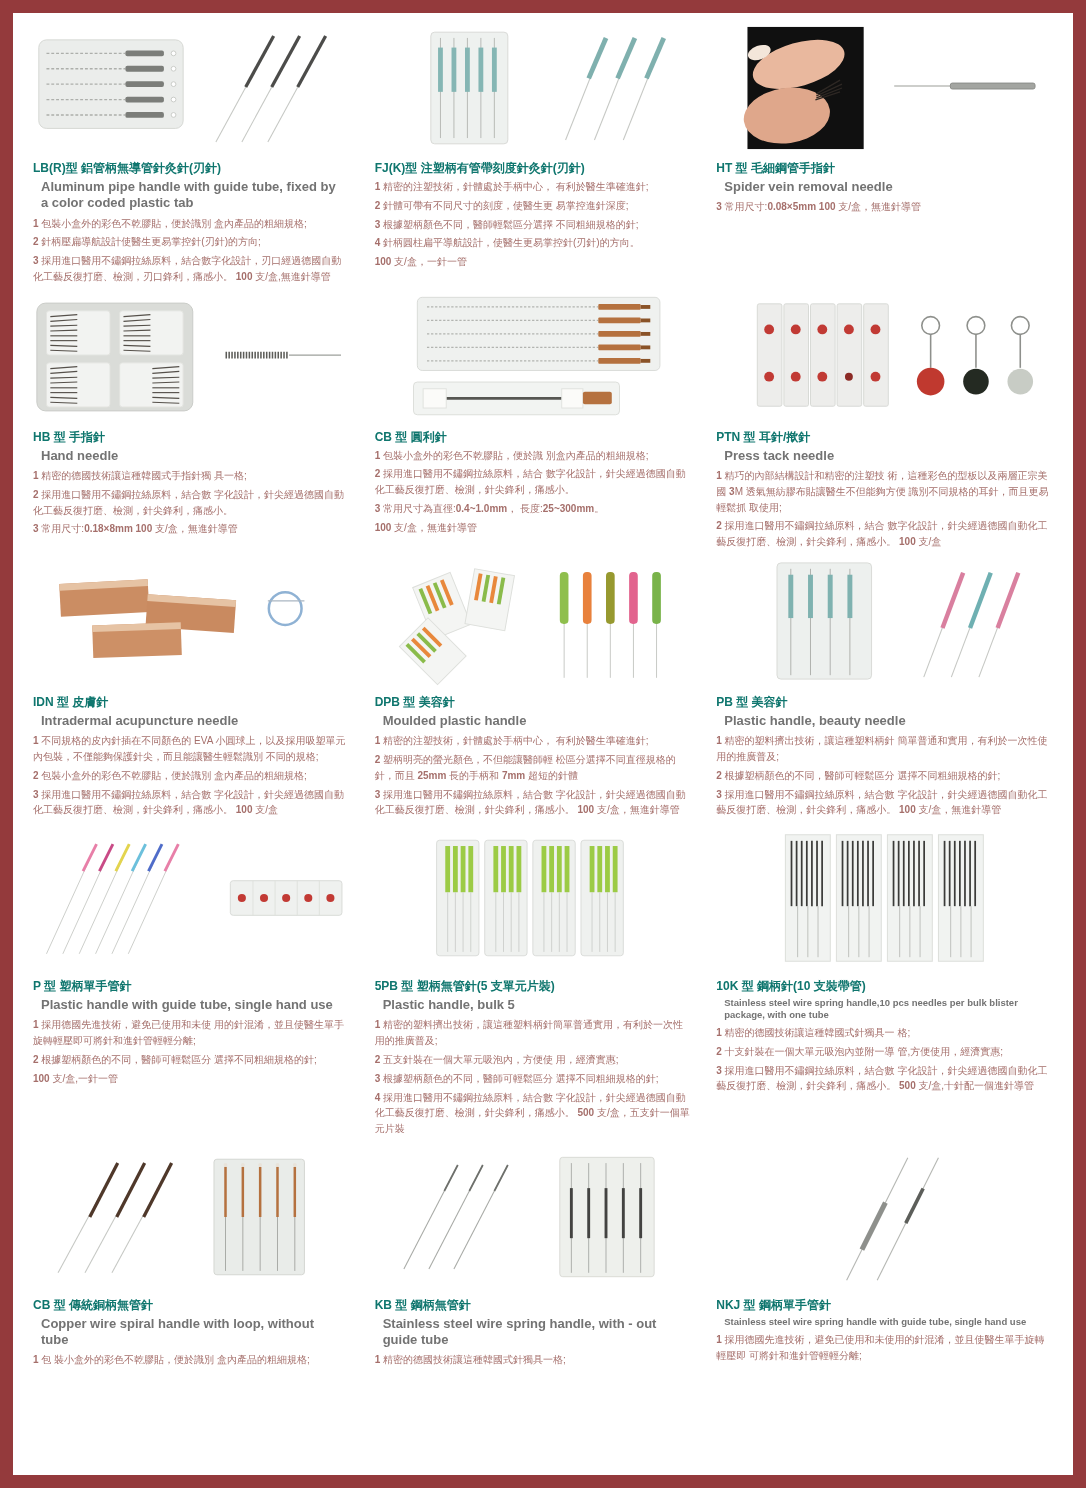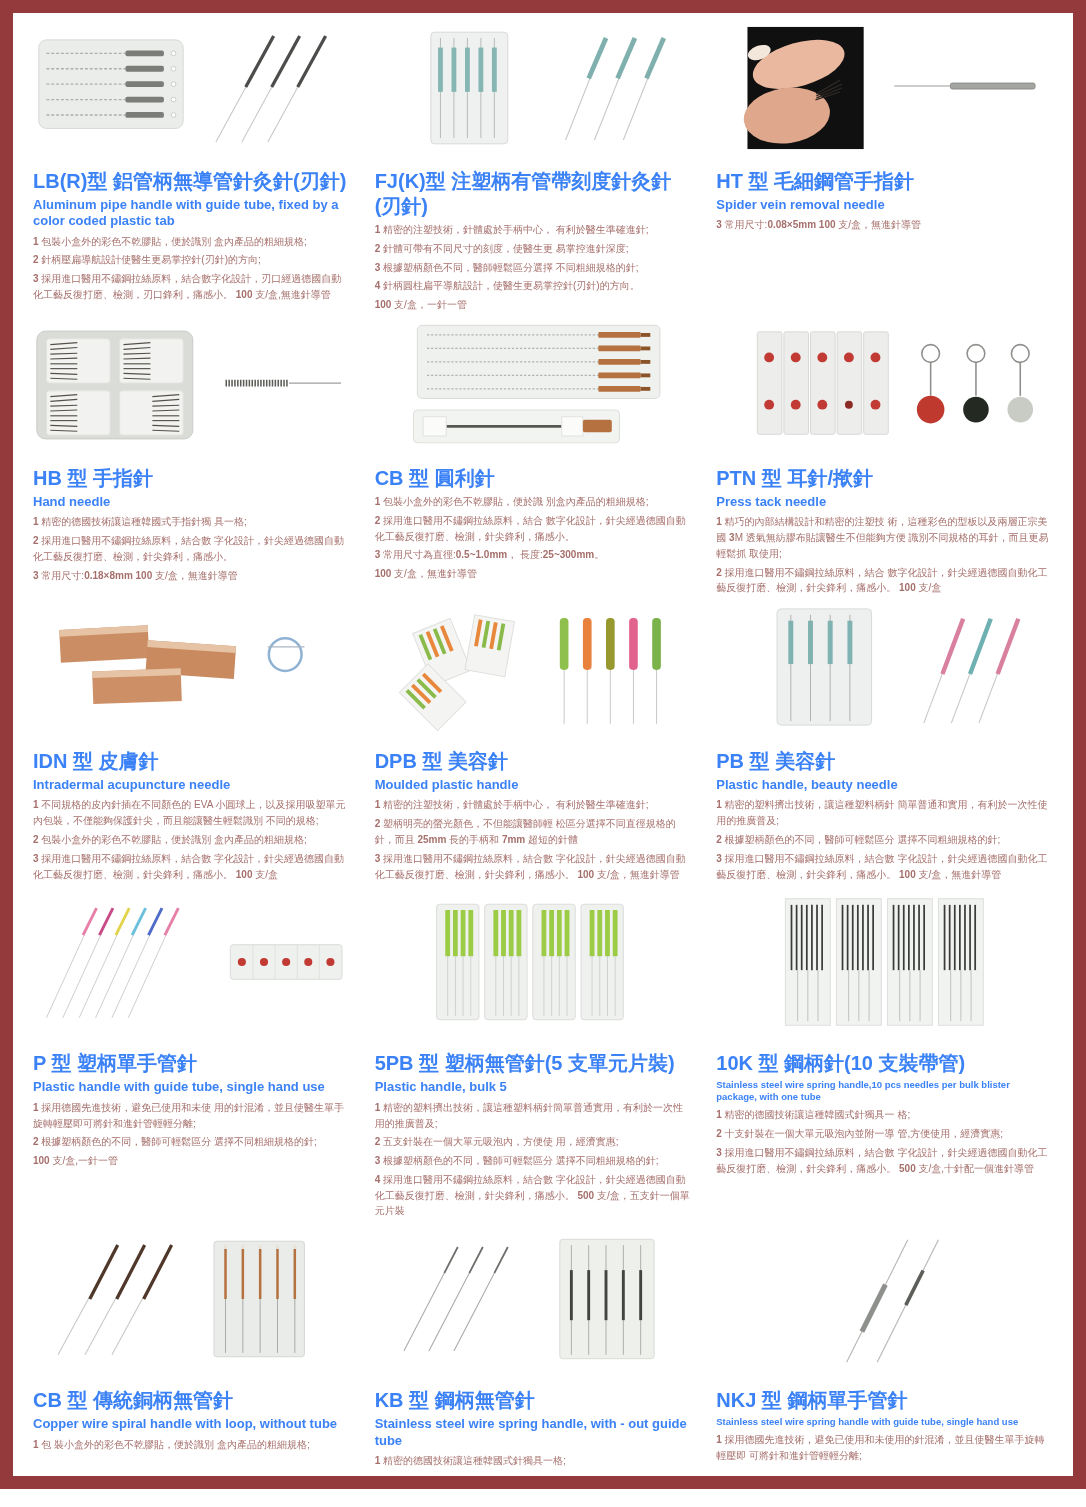--- a/index.html
+++ b/index.html
@@ -3,22 +3,22 @@
 <meta charset="utf-8">
 <style>
   html,body{margin:0;padding:0;background:#ffffff;}
   body{width:1086px;font-family:"Liberation Sans",sans-serif;}
   .page{box-sizing:border-box;width:1086px;min-height:1488px;border:13px solid #943a3c;background:#fff;padding:6px 20px 4px 20px;}
   .grid{display:grid;grid-template-columns:1fr 1fr 1.06fr;column-gap:24px;}
   .cell{padding-top:4px;}
   .photo{height:130px;display:flex;align-items:center;justify-content:center;margin-bottom:8px;}
   .photo.tall{height:146px;}
   .photo svg{width:100%;height:100%;}
-  .t{font-size:20px;font-weight:bold;color:#3b82f6;margin:16px 0 3px;line-height:1.25;}
-  .s{font-size:13px;font-weight:bold;color:#3b82f6;margin:0 0 4px;line-height:1.25;}
+  .t{font-size:12px;font-weight:bold;color:#0f766e;margin:0 0 3px;line-height:1.25;}
+  .s{font-size:13px;font-weight:bold;color:#737373;margin:0 8px 4px;line-height:1.25;}
   .s:empty{display:none;}
   .s-small{font-size:9.5px;}
   .bline{font-size:10px;color:#a56f6b;margin:0 0 3px;line-height:1.58;}
   .bline:empty{display:none;margin:0;}
   .bline b{font-weight:bold;}
 </style>
 </head>
 <body>
 
 <div class="page">
@@ -210,21 +210,21 @@
         <line x1="58" y1="109" x2="212" y2="109" stroke="#565652" stroke-width="3"></line>
         <rect x="50" y="99" width="24" height="20" fill="#fbfbf9" stroke="#e0e2de"></rect>
         <rect x="194" y="99" width="22" height="20" fill="#fbfbf9" stroke="#e0e2de"></rect>
         <rect x="216" y="102" width="30" height="13" rx="2" fill="#b5713f"></rect>
       </svg>
     </div>
     <h3 class="t">CB 型 圓利針</h3>
 
     <p class="bline"><b>1</b> 包裝小盒外的彩色不乾膠貼，便於識 別盒內產品的粗細規格;</p>
     <p class="bline"><b>2</b> 採用進口醫用不鏽鋼拉絲原料，結合 數字化設計，針尖經過德國自動化工藝反復打磨、檢測，針尖鋒利，痛感小。</p>
-    <p class="bline"><b>3</b> 常用尺寸為直徑:<b>0.5~1.0mm</b>， 長度:<b>25~300mm</b>。</p>
+    <p class="bline"><b>3</b> 常用尺寸為直徑:<b>0.4~1.0mm</b>， 長度:<b>25~300mm</b>。</p>
     <p class="bline"><b>100</b> 支/盒，無進針導管</p>
 
   </section>
 
   <section class="cell">
     <div class="photo">
       <svg viewBox="0 0 330 132">
         <g>
           <rect x="36" y="12" width="25" height="104" rx="2" fill="#ededeb" stroke="#d7d9d5"></rect>
               <circle cx="48" cy="38" r="5" fill="#c13a34"></circle>

